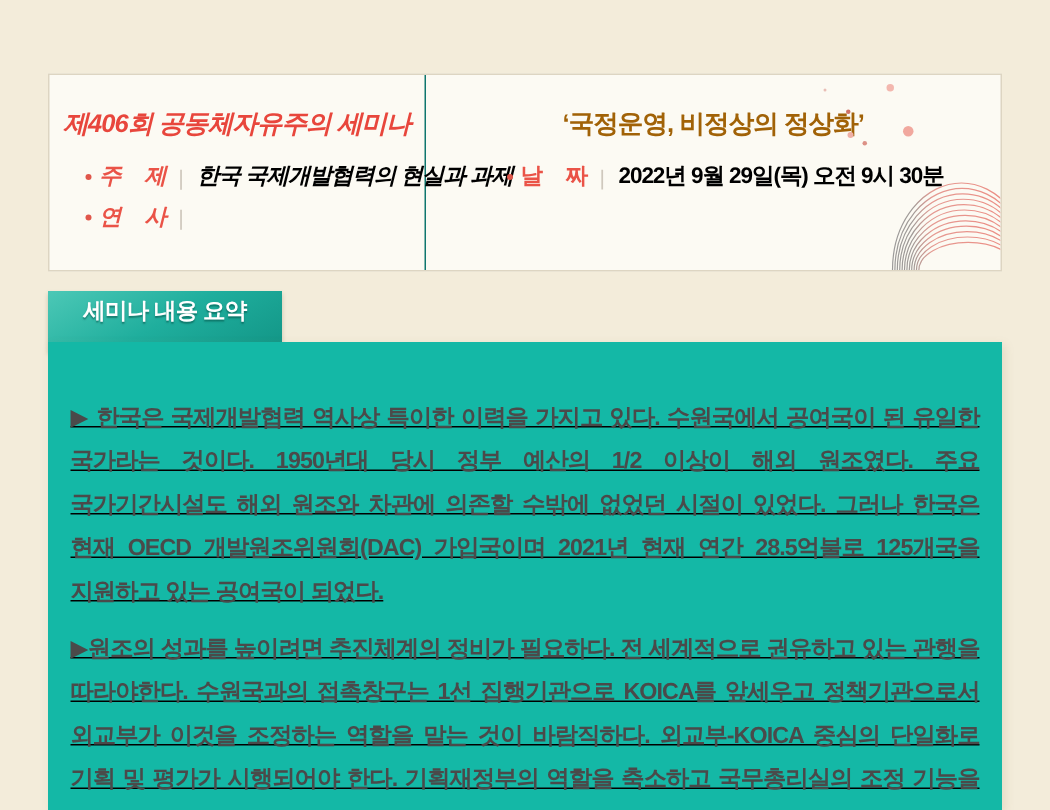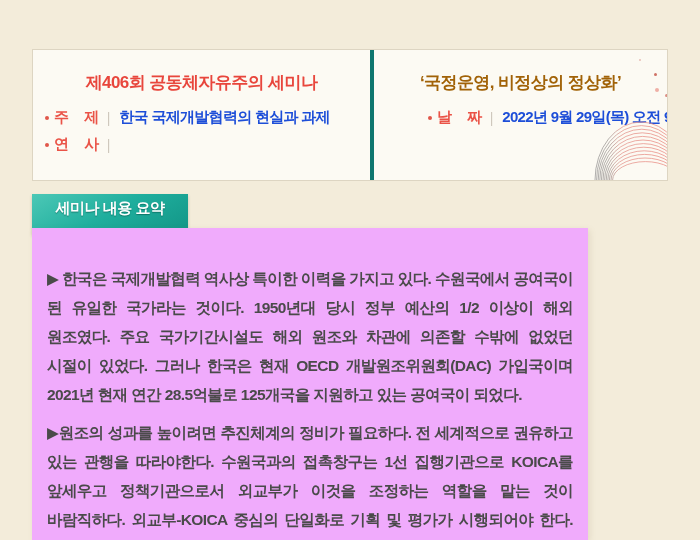--- a/index.html
+++ b/index.html
@@ -13,41 +13,41 @@
   .page { position:absolute; inset:0; }
 
   
   .header-card {
     position:absolute; left:32px; top:49px; width:636px; height:132px;
     background:#fcfaf3;
     border:1px solid #ddd5c2;
     display:flex;
   }
   .panel { position:relative; }
-  .panel-left  { width:341px; border-right:4px solid #0f766e; }
+  .panel-left  { width:251px; border-right:1px solid #0f766e;font-style:italic; }
   .panel-right { flex:1; overflow:hidden; }
 
   .hdr-title {
     margin-top:21px; text-align:center;
     font-size:17px; font-weight:700; letter-spacing:-0.6px;
   }
   .title-red  { color:#e8463c; }
   .title-blue { color:#a16207; }
 
   .rows { margin-top:10px; }
-  .panel-left  .rows { padding-left:12px; }
+  .panel-left  .rows { padding-left:12px;margin-left:12px; }
   .panel-right .rows { padding-left:54px; }
   .info-row { height:27px; display:flex; align-items:center; font-size:15px; }
   .bullet-dot {
     width:4px; height:4px; border-radius:50%;
     background:#e0564a; margin-right:5px; flex:0 0 auto;
   }
   .lbl { color:#ea5347; font-weight:700; word-spacing:12px; letter-spacing:-0.5px; white-space:nowrap; }
   .bar { color:#cfc8bd; font-weight:400; margin:0 9px 0 8px; font-size:14px; }
-  .val { color:#1d4ed8; font-weight:700; letter-spacing:-0.7px; white-space:nowrap; }
+  .val { color:#000000; font-weight:700; letter-spacing:-0.7px; white-space:nowrap; }
 
   
   .arcs { position:absolute; right:0; bottom:0; width:76px; height:62px; }
   .deco-dot { position:absolute; border-radius:50%; }
   .dot1 { left:307px; top:6px;  width:5px; height:5px; background:#f3b7ae; }
   .dot2 { left:280px; top:23px; width:3px; height:3px; background:#cf7266; }
   .dot3 { left:281px; top:38px; width:4px; height:4px; background:#efafa6; }
   .dot4 { left:318px; top:34px; width:7px; height:7px; background:#f1a89e; }
   .dot5 { left:291px; top:44px; width:3px; height:3px; background:#dc9186; }
   .dot6 { left:265px; top:9px;  width:2px; height:2px; background:#e9beb6; }
@@ -57,24 +57,25 @@
     position:absolute; left:32px; top:194px; width:156px; height:40px;
     background:linear-gradient(150deg,#4cc8b6 0%,#1fae9d 50%,#129586 100%);
     color:#ffffff; font-size:15px; font-weight:700; letter-spacing:-0.5px;
     text-align:center; line-height:27px;
     text-shadow:0 1px 1px rgba(0,70,60,.5);
     box-shadow:0 2px 3px rgba(100,85,55,.28);
   }
 
   
   .content-card {
-    position:absolute; left:32px; top:228px; width:556px; height:312px;
-    background:#f0abfc;
+    position:absolute; left:32px; top:228px; width:636px; height:312px;
+    background:#14b8a6;
     box-shadow:2px 2px 6px rgba(140,120,80,.15);
     padding:36px 15px 0 15px;
+    text-decoration:underline;
   }
   .content-card p {
     font-size:15.5px; line-height:29px; font-weight:600;
     color:#4a4a4a; letter-spacing:-0.6px;
     text-align:justify; word-break:keep-all;
     margin-bottom:9px;
   }
 </style>
 </head>
 <body>

